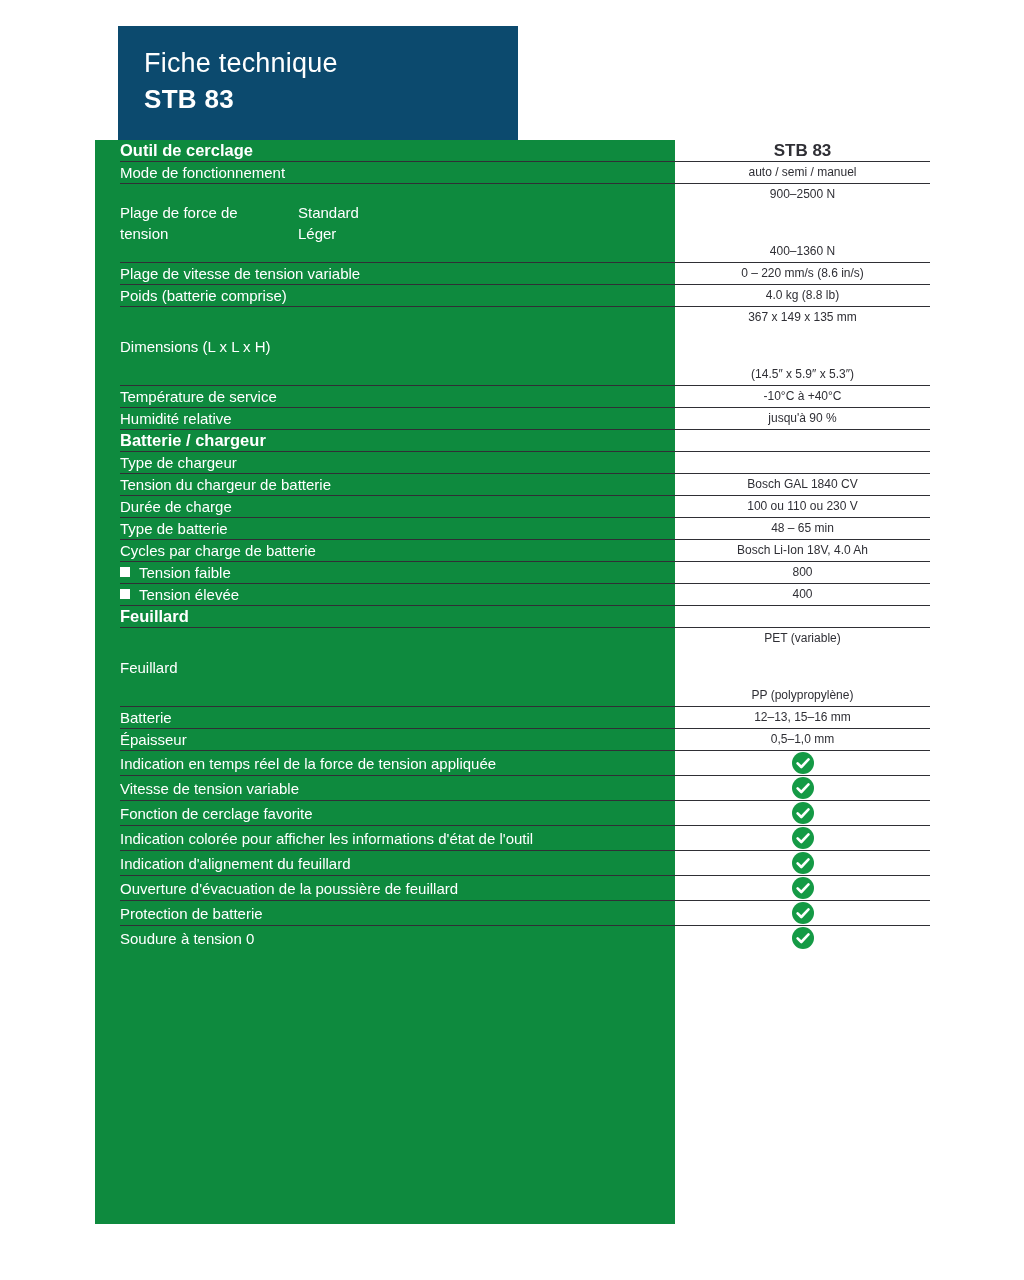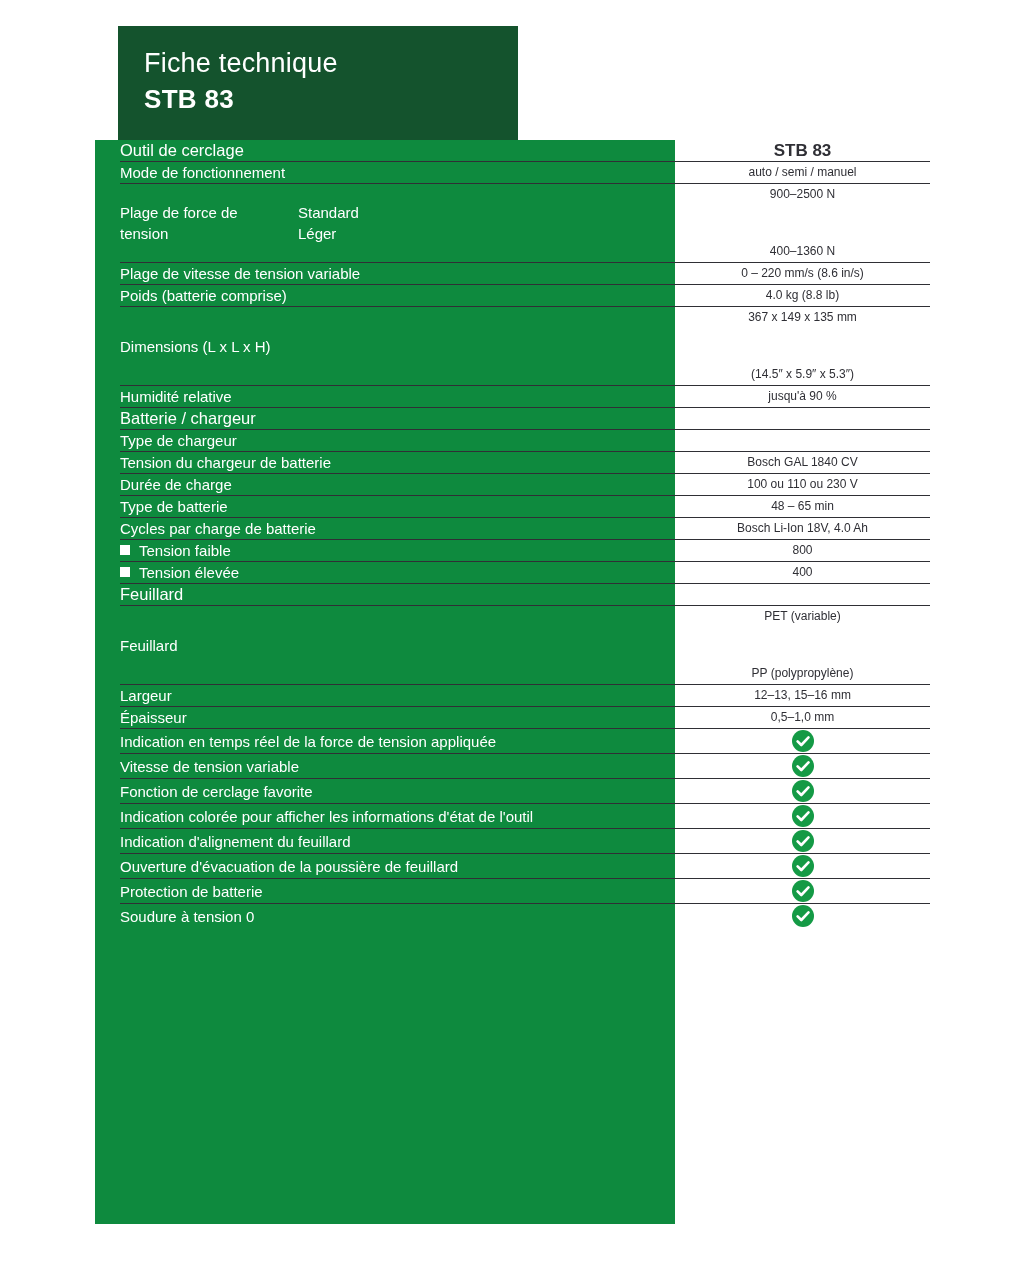--- a/index.html
+++ b/index.html
@@ -18,21 +18,21 @@
     overflow: hidden;
   }
 
   
   #title-banner {
     position: absolute;
     left: 118px;
     top: 26px;
     width: 400px;
     height: 114px;
-    background: #14532d;
+    background: #0c4a6e;
     padding: 18px 0 0 26px;
     z-index: 3;
   }
   #title-banner .t1 {
     color: #ffffff;
     font-size: 27px;
     font-weight: 400;
     line-height: 38px;
     letter-spacing: .2px;
   }
@@ -77,21 +77,21 @@
   #spec-table tr.no-rule td { border-top: none; }
 
   .lbl, .sub {
     color: #ffffff;
     font-size: 15px;
     font-weight: 400;
     line-height: 21px;
     padding: 9px 4px 9px 4px;
   }
   .sub { padding-left: 0; }
-  .section .lbl { font-weight: normal; font-size: 16.5px; }
+  .section .lbl { font-weight: bold; font-size: 16.5px; }
 
   .val {
     color: #2f2f35;
     font-size: 12px;
     line-height: 21px;
     text-align: center;
     padding: 9px 6px;
   }
   .val.header { font-weight: bold; font-size: 17px; }
   .val .line2 { display: block; margin-top: 36px; }
@@ -174,20 +174,24 @@
       </tr>
 
       <tr class="tall">
         <td class="lbl" colspan="2">Dimensions (L x L x H)</td>
         <td class="val">
           <span>367 x 149 x 135 mm</span>
           <span class="line2">(14.5″ x 5.9″ x 5.3″)</span>
         </td>
       </tr>
 
+      <tr class="tall">
+        <td class="lbl" colspan="2">Température de service</td>
+        <td class="val">-10°C à +40°C</td>
+      </tr>
 
       <tr>
         <td class="lbl" colspan="2">Humidité relative</td>
         <td class="val">jusqu'à 90 %</td>
       </tr>
 
       <tr class="section tall">
         <td class="lbl" colspan="2">Batterie / chargeur</td>
         <td class="val"></td>
       </tr>
@@ -232,21 +236,21 @@
       </tr>
 
       <tr class="tall">
         <td class="lbl" colspan="2">Feuillard</td>
         <td class="val">
           <span>PET (variable)</span>
           <span class="line2">PP (polypropylène)</span>
         </td>
       </tr>
       <tr class="tall">
-        <td class="lbl" colspan="2">Largeur</td>
+        <td class="lbl" colspan="2">Batterie</td>
         <td class="val">12–13, 15–16 mm</td>
       </tr>
       <tr class="tall">
         <td class="lbl" colspan="2">Épaisseur</td>
         <td class="val">0,5–1,0 mm</td>
       </tr>
 
 
       <tr>
         <td class="lbl" colspan="2">Indication en temps réel de la force de tension appliquée</td>

